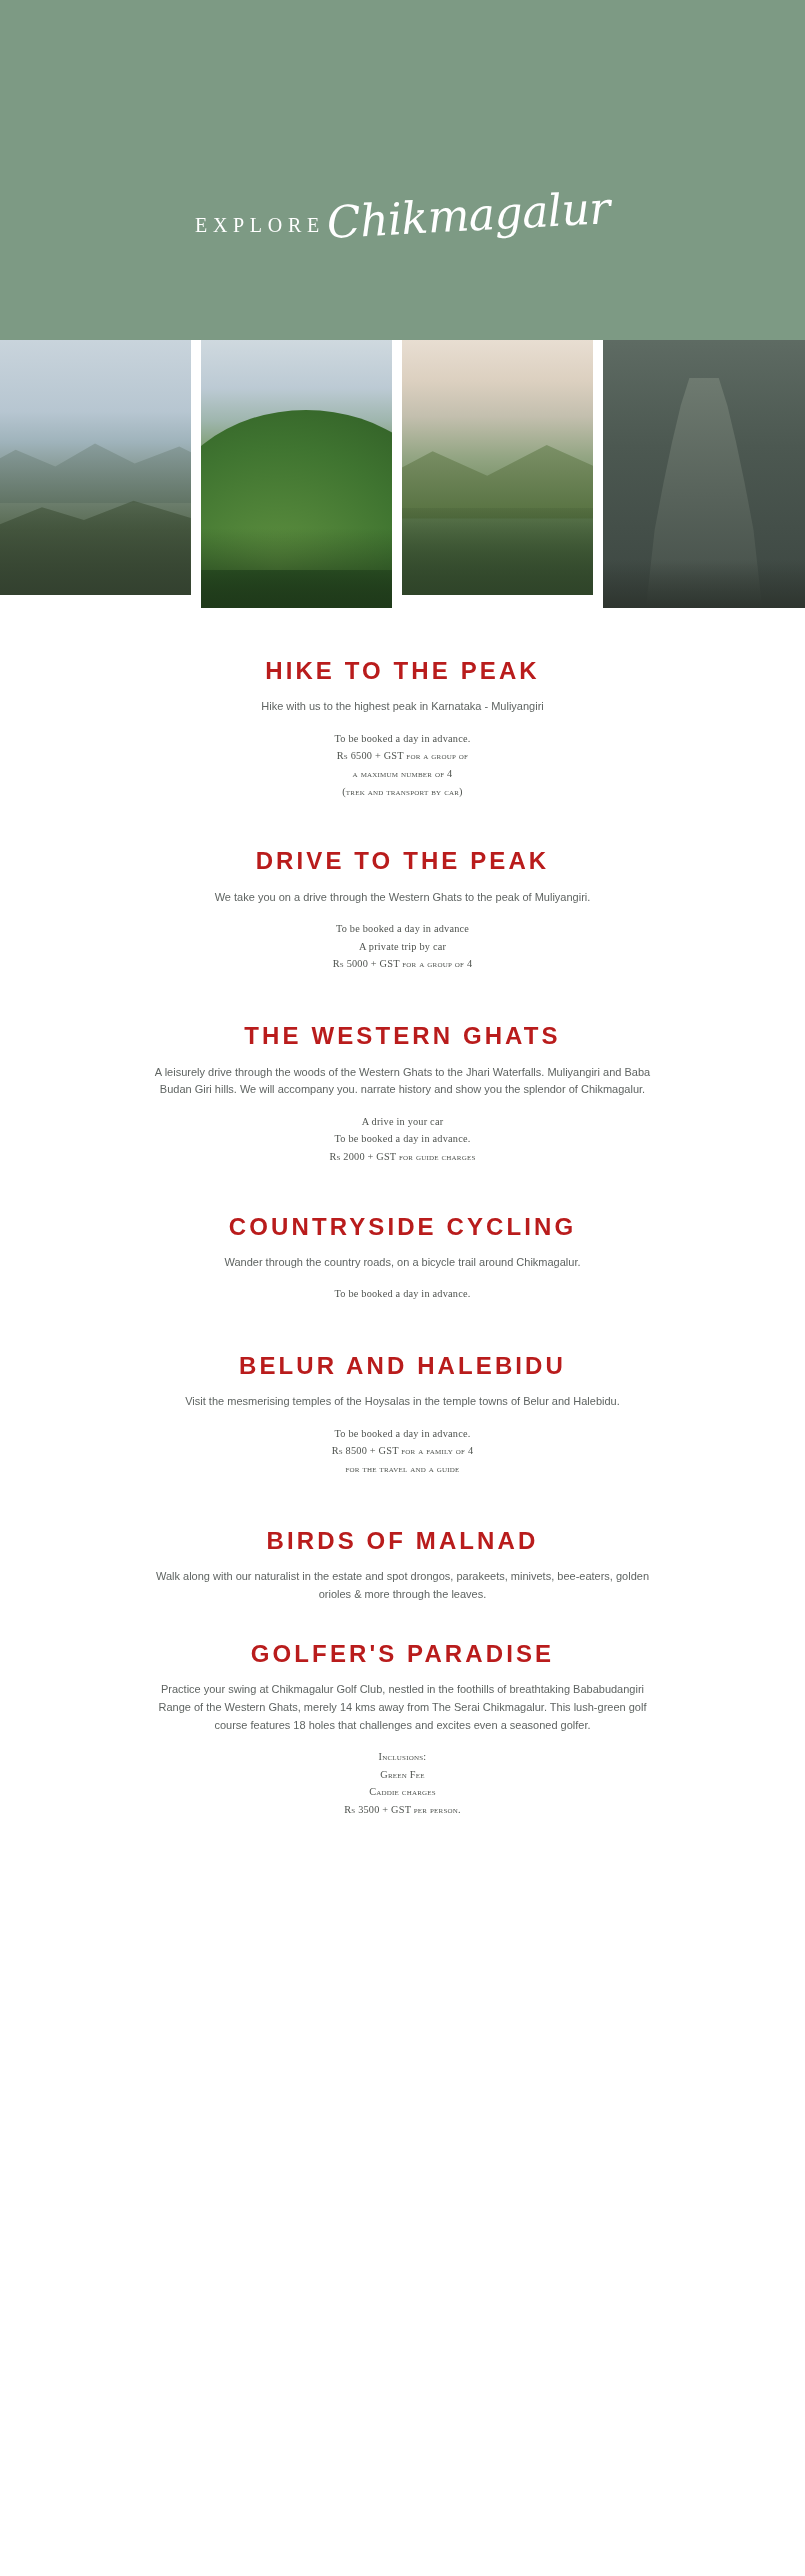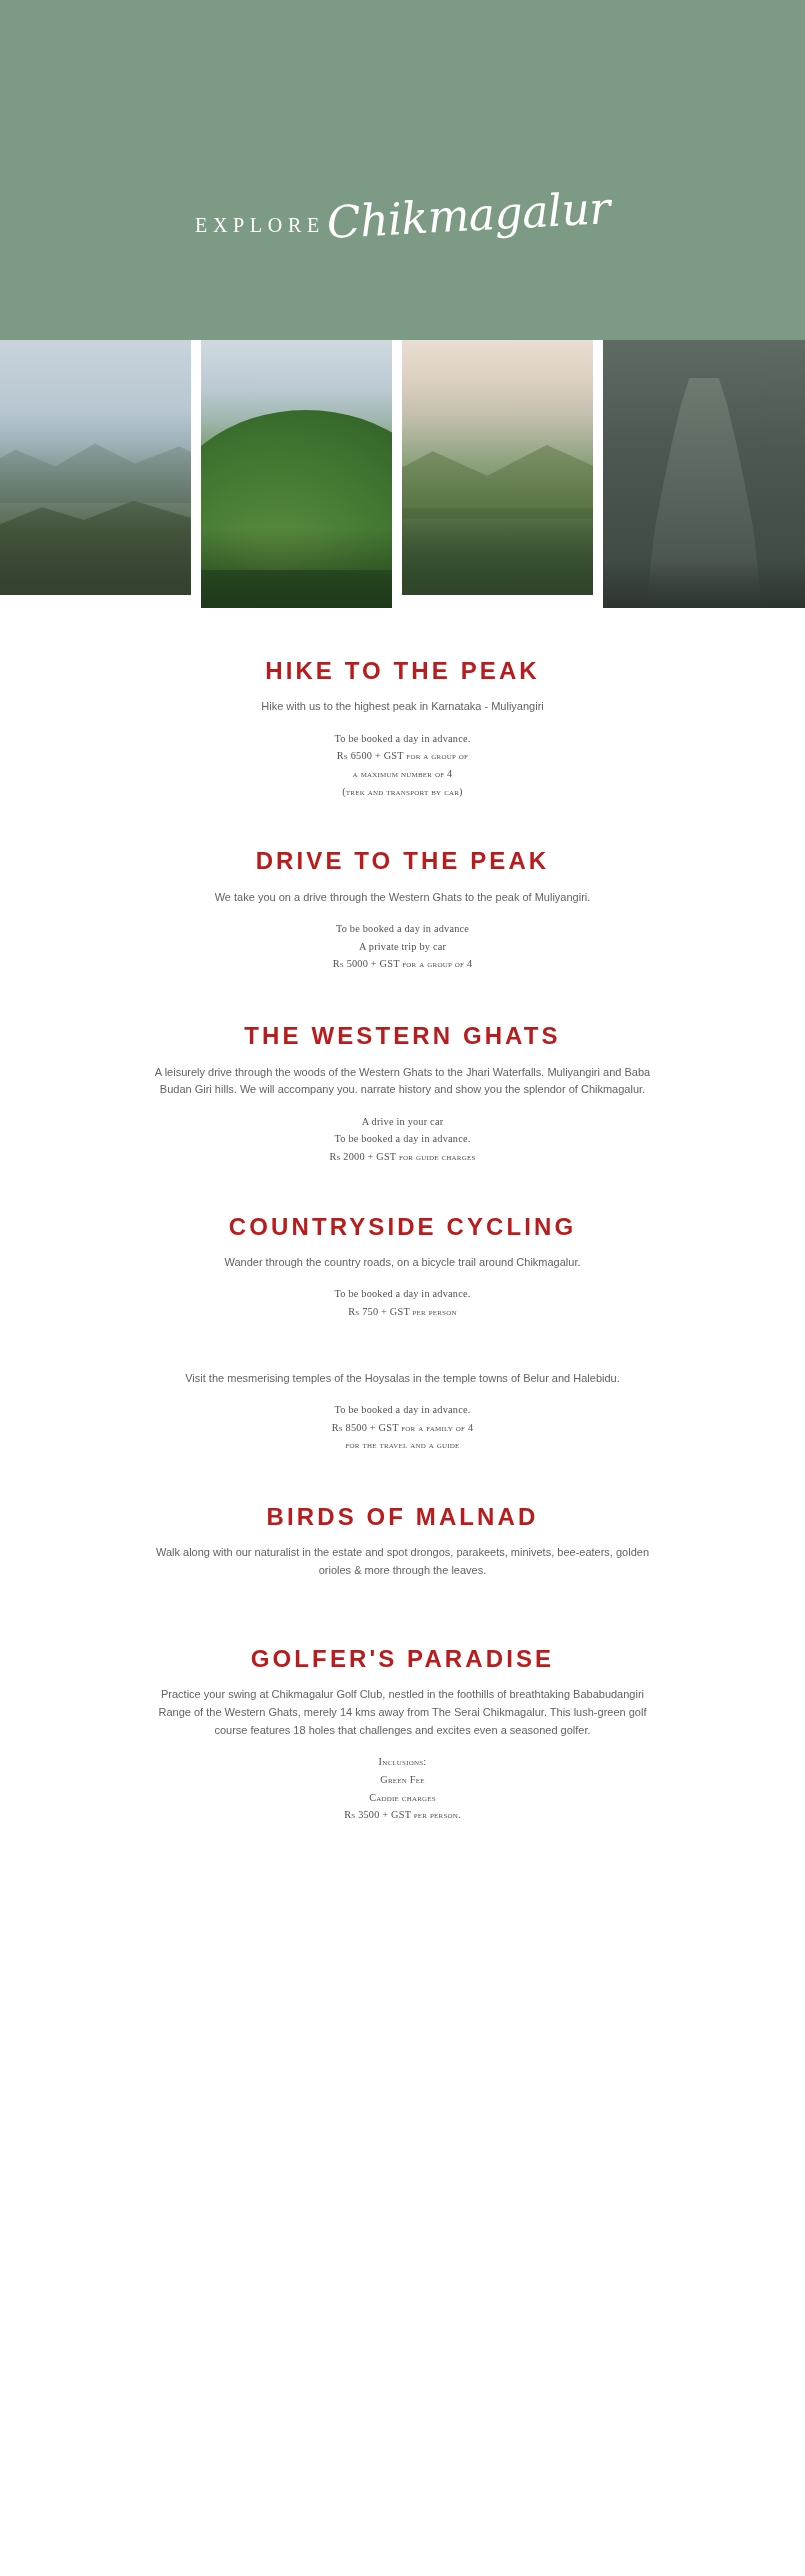--- a/index.html
+++ b/index.html
@@ -190,21 +190,21 @@
     font-size: 10.3px;
   }
   .exp-meta .line { display: block; }
 
   
   .exp--hike { margin-bottom: 47px; }
   .exp--drive { margin-bottom: 49px; }
   .exp--ghats { margin-bottom: 47px; }
   .exp--cycling { margin-bottom: 49px; }
   .exp--belur { margin-bottom: 49px; }
-  .exp--birds { margin-bottom: 65px; }
+  .exp--birds { margin-bottom: 36px; }
   .exp--golf { margin-bottom: 0; }
 </style>
 </head>
 <body>
 
 <div class="page">
 
   <div class="hero">
     <div class="hero-inner">
       <span class="hero-explore">EXPLORE</span><span class="hero-script">Chikmagalur</span>
@@ -275,25 +275,25 @@
     </section>
 
     <section class="exp exp--cycling">
       <h2 class="exp-title">COUNTRYSIDE CYCLING</h2>
       <p class="exp-desc">
         <span class="line">Wander through the country roads,</span>
         <span class="line">on a bicycle trail around Chikmagalur.</span>
       </p>
       <p class="exp-meta">
         <span class="line">To be booked a day in advance.</span>
-        <span class="line sm">Rs 750 + GST per person</span>
       </p>
     </section>
 
     <section class="exp exp--belur">
+      <h2 class="exp-title">BELUR AND HALEBIDU</h2>
       <p class="exp-desc">
         <span class="line">Visit the mesmerising temples of the Hoysalas</span>
         <span class="line">in the temple towns of Belur and Halebidu.</span>
       </p>
       <p class="exp-meta">
         <span class="line">To be booked a day in advance.</span>
         <span class="line sm">Rs 8500 + GST for a family of 4</span>
         <span class="line sm">for the travel and a guide</span>
       </p>
     </section>

